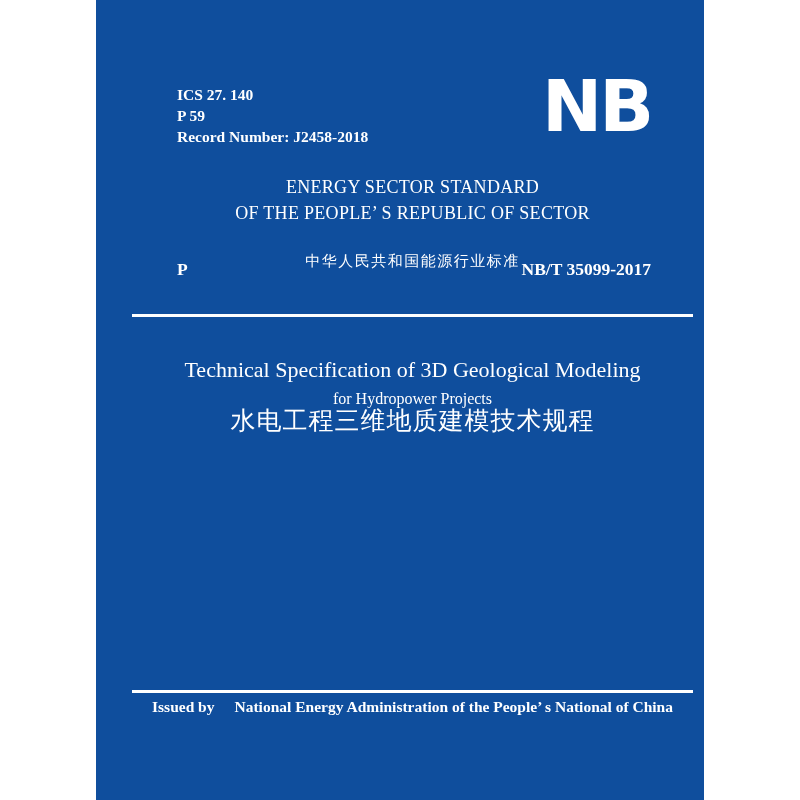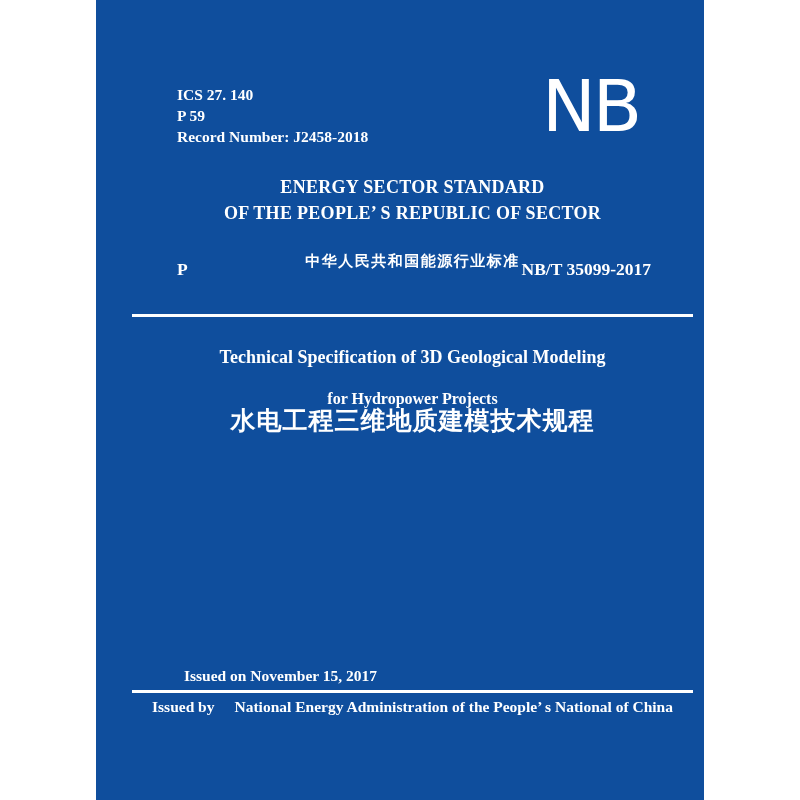--- a/index.html
+++ b/index.html
@@ -3,36 +3,36 @@
 <meta charset="utf-8">
 <style>
   html,body{margin:0;padding:0;background:#ffffff;}
   .canvas{position:relative;width:800px;height:800px;background:#ffffff;overflow:hidden;
           font-family:"Liberation Serif","DejaVu Serif",serif;border-radius:21px;}
   .cover{position:absolute;left:96px;top:0;width:608px;height:800px;}
   .cover *{color:#ffffff;}
 
   .ics-block{position:absolute;left:81px;top:84px;font-size:15.5px;line-height:21px;font-weight:bold;}
   .nb-logo{position:absolute;left:446px;top:70px;font-family:"DejaVu Sans","Liberation Sans",sans-serif;
-           font-weight:normal;font-size:72px;line-height:1;letter-spacing:-3px;}
+           font-weight:bold;font-size:72px;line-height:1;letter-spacing:-3px;}
 
-  .center-band{position:absolute;left:36px;width:561px;text-align:center;font-weight:bold;}
+  .center-band{position:absolute;left:36px;width:561px;text-align:center;font-weight:normal;}
   .h-en1{top:177px;font-size:18px;letter-spacing:.3px;}
   .h-en2{top:203px;font-size:18px;letter-spacing:.3px;}
   .h-cn{top:228px;font-size:15px;letter-spacing:1.5px;font-family:"Liberation Sans",sans-serif;margin-top:24px;}
 
   .row-p-number{position:absolute;left:36px;top:259px;width:561px;display:flex;
                 justify-content:space-between;box-sizing:border-box;padding:0 42px 0 45px;
                 font-weight:bold;font-size:17.5px;}
 
   .rule{position:absolute;left:36px;width:561px;background:#ffffff;}
   .rule-top{top:314px;height:3px;}
   .rule-bottom{top:690px;height:3px;}
 
-  .title-en1{top:347px;font-size:18px;}
+  .title-en1{top:357px;font-size:22px;}
   .title-en2{top:390px;font-size:16px;}
   .title-cn{top:404px;font-size:25px;letter-spacing:1px;font-family:"Liberation Sans",sans-serif;}
 
   .dates-row{position:absolute;left:36px;top:667px;width:561px;display:flex;
              justify-content:space-between;box-sizing:border-box;padding:0 44px 0 52px;
              font-weight:bold;font-size:15.5px;}
 
   .issued-row{position:absolute;left:36px;top:698px;width:561px;display:flex;
               justify-content:center;gap:20px;font-weight:bold;font-size:15.5px;}
 </style>
@@ -59,21 +59,20 @@
       <span>NB/T 35099-2017</span>
     </div>
 
     <div class="rule rule-top"></div>
 
     <div class="center-band title-en1">Technical Specification of 3D Geological Modeling</div>
     <div class="center-band title-en2">for Hydropower Projects</div>
     <div class="center-band title-cn">水电工程三维地质建模技术规程</div>
 
     <div class="dates-row">
-      <span>Issued on November 15, 2017</span>
     </div>
 
     <div class="rule rule-bottom"></div>
 
     <div class="issued-row">
       <span>Issued by</span>
       <span>National Energy Administration of the People’ s National of China</span>
     </div>
 
   </div>

